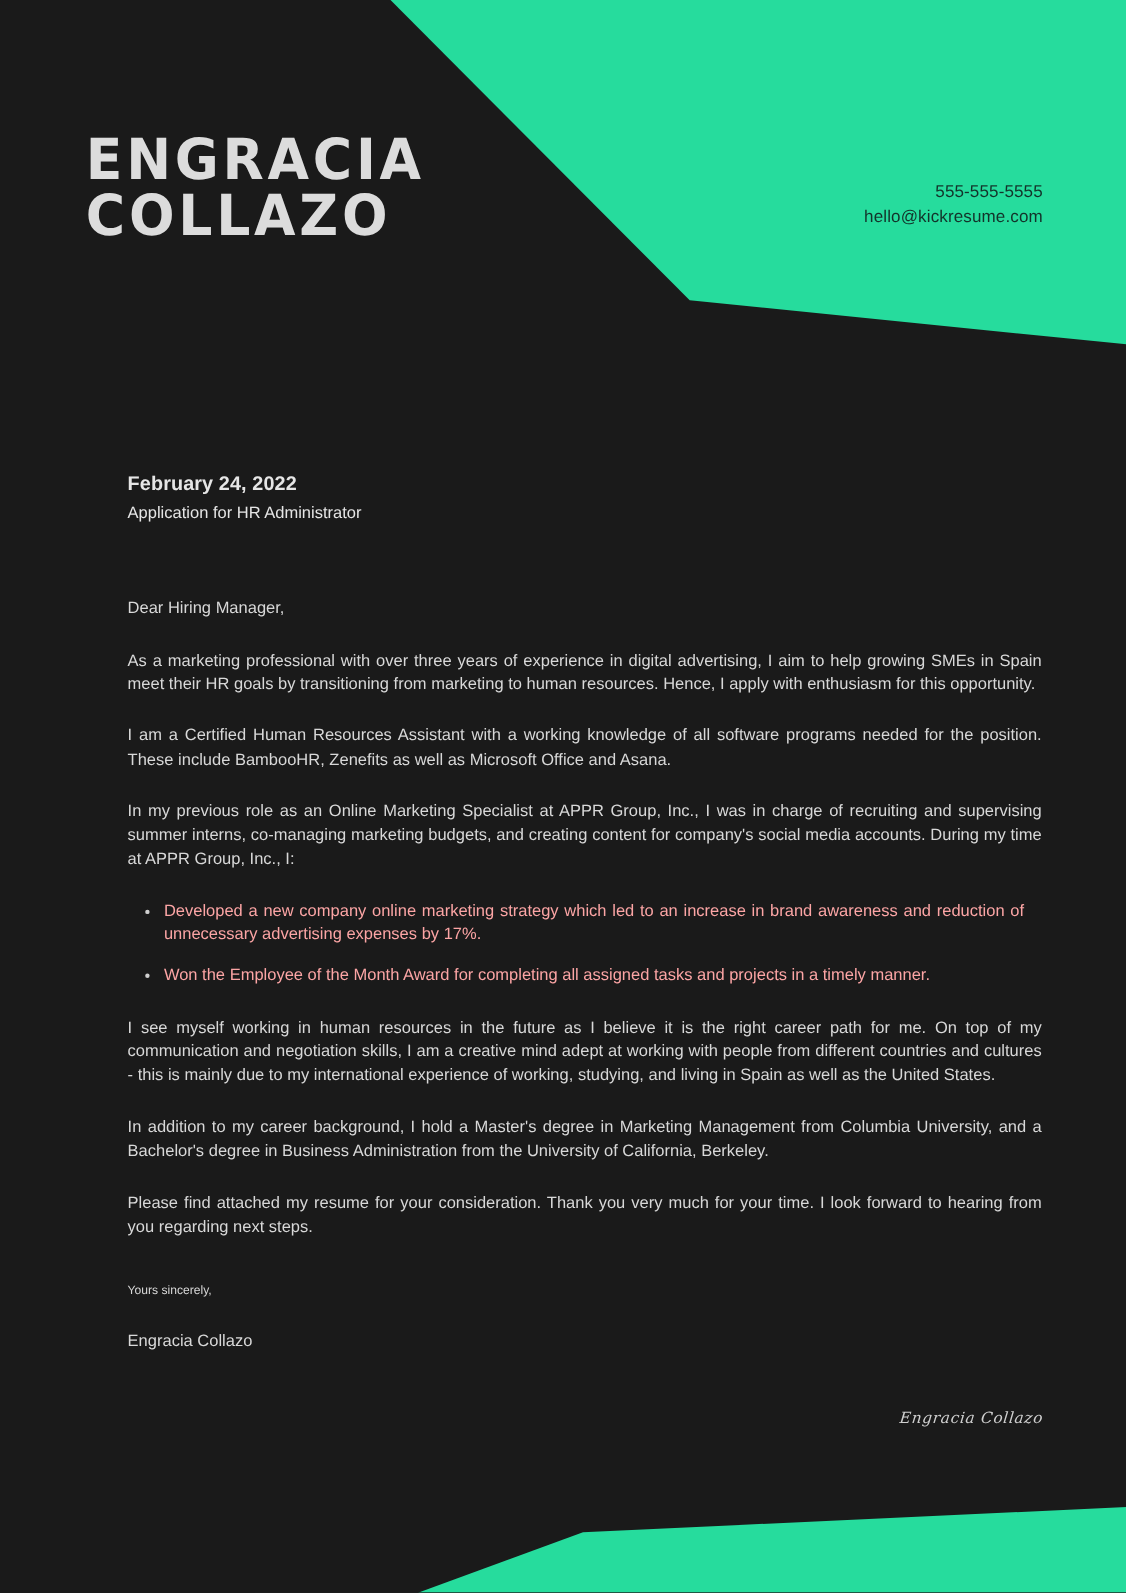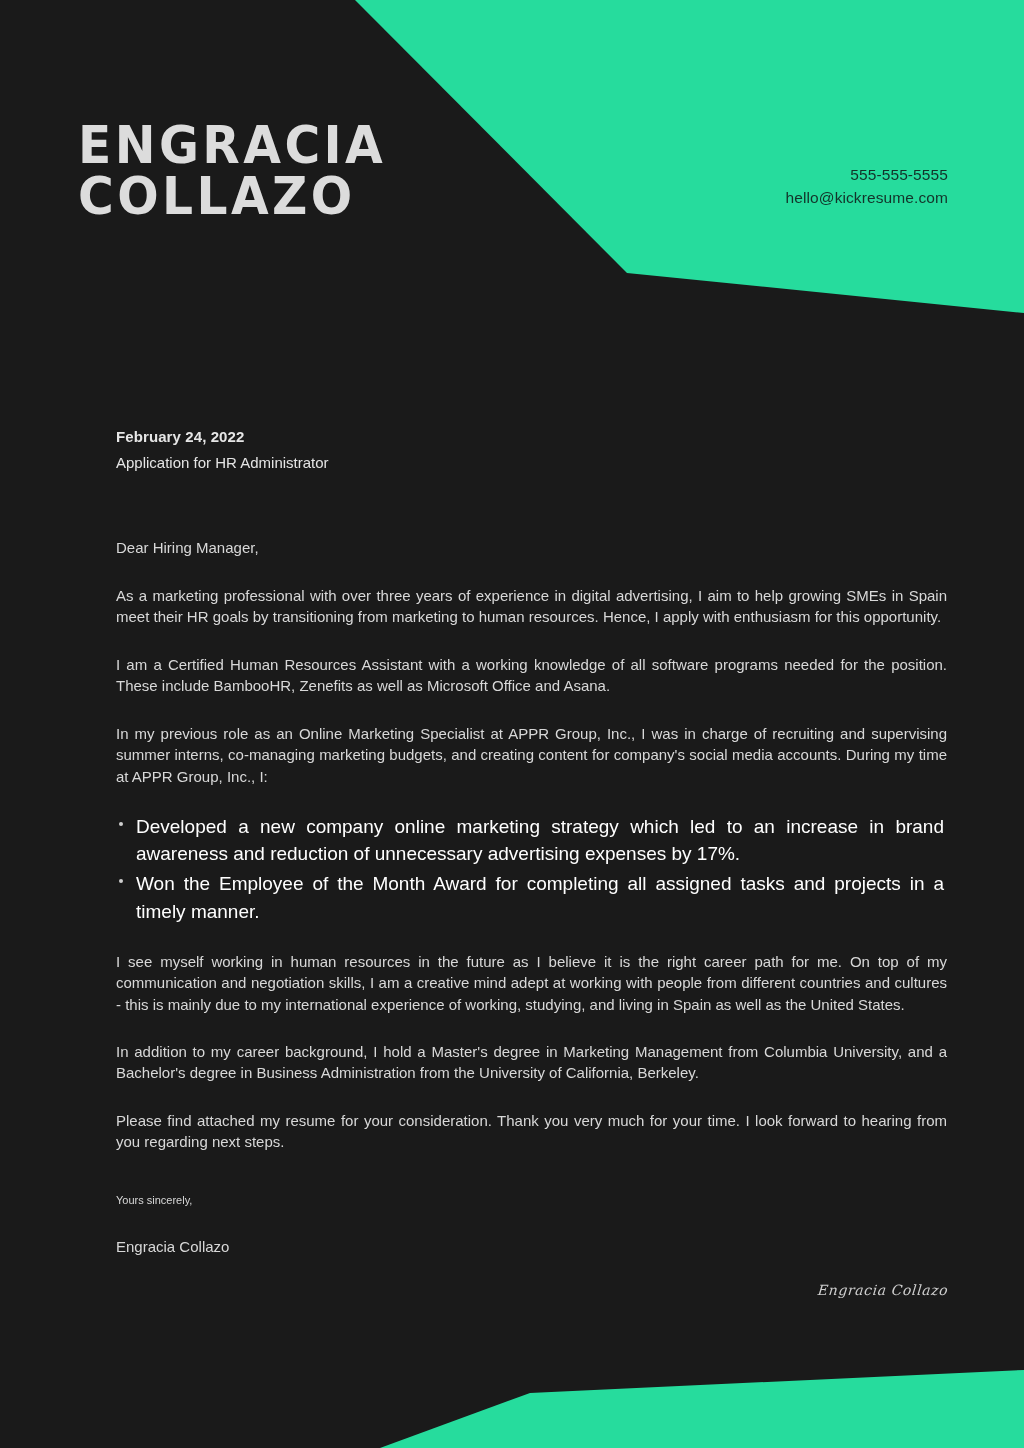--- a/index.html
+++ b/index.html
@@ -82,21 +82,21 @@
     left: 116px;
     top: 426px;
     width: 831px;
     z-index: 2;
     color: #d8d8d8;
   }
   .meta { margin-bottom: 0; }
   .meta .date {
     display: block;
     font-weight: bold;
-    font-size: 15px;
+    font-size: 18px;
     color: #e6e6e6;
     letter-spacing: 0.1px;
     line-height: 1.5;
   }
   .meta .subject {
     display: block;
     font-size: 15px;
     color: #e5e5e5;
     margin-top: 3px;
     line-height: 1.45;
@@ -118,25 +118,25 @@
   }
 
   ul.bullets {
     list-style: none;
     margin: 26px 0 0 0;
     padding: 0;
   }
   ul.bullets li {
     position: relative;
     padding-left: 17px;
-    font-size: 19px;
+    font-size: 15px;
     line-height: 1.43;
-    color: #ffffff;
+    color: #fca5a5;
     text-align: justify;
-    margin: 3px;
+    margin: 16px;
   }
   ul.bullets li + li { margin-top: 1px; }
   ul.bullets li::before {
     content: "";
     position: absolute;
     left: -0.5px;
     top: 9px;
     width: 4px;
     height: 4px;
     border-radius: 50%;

